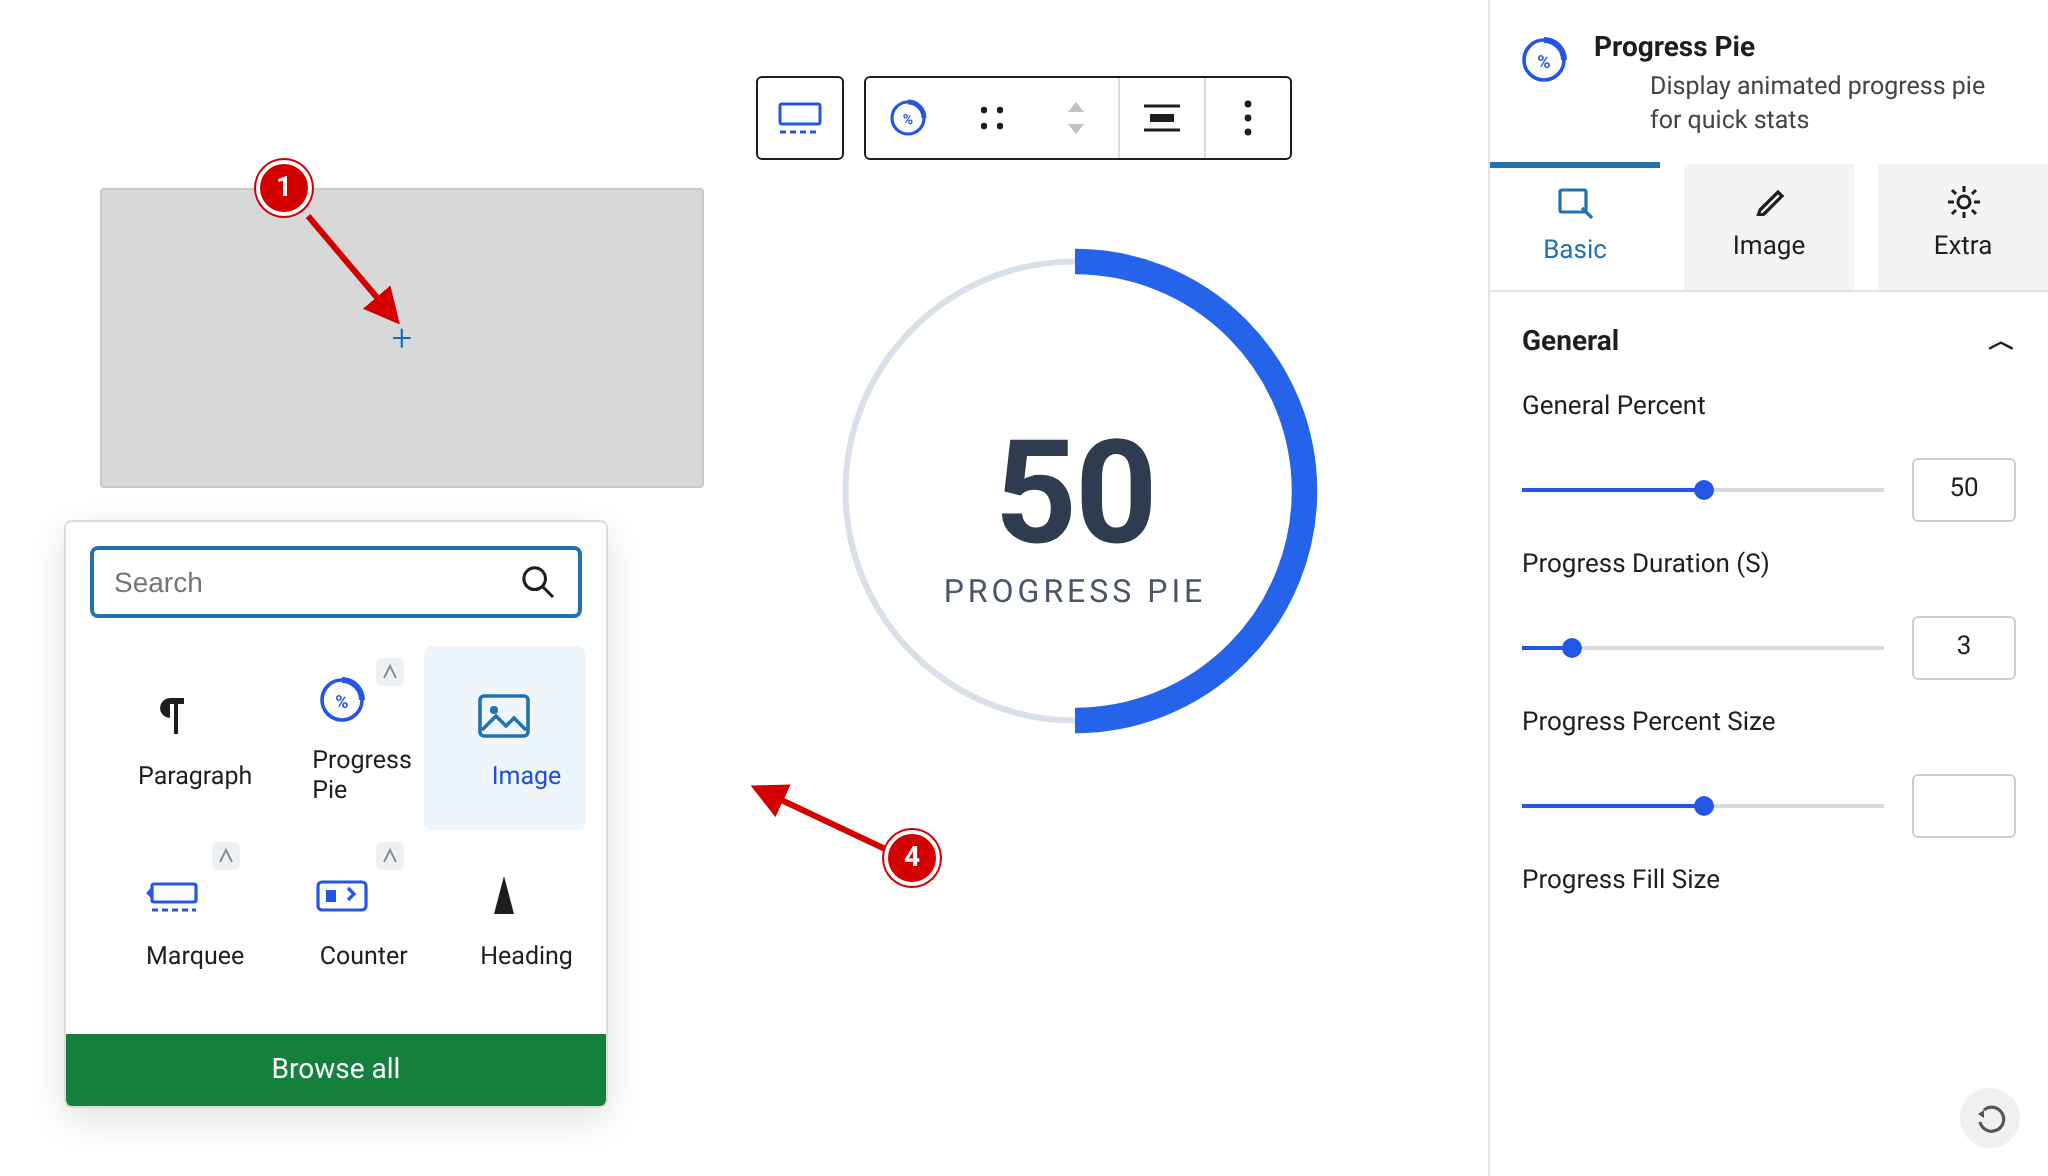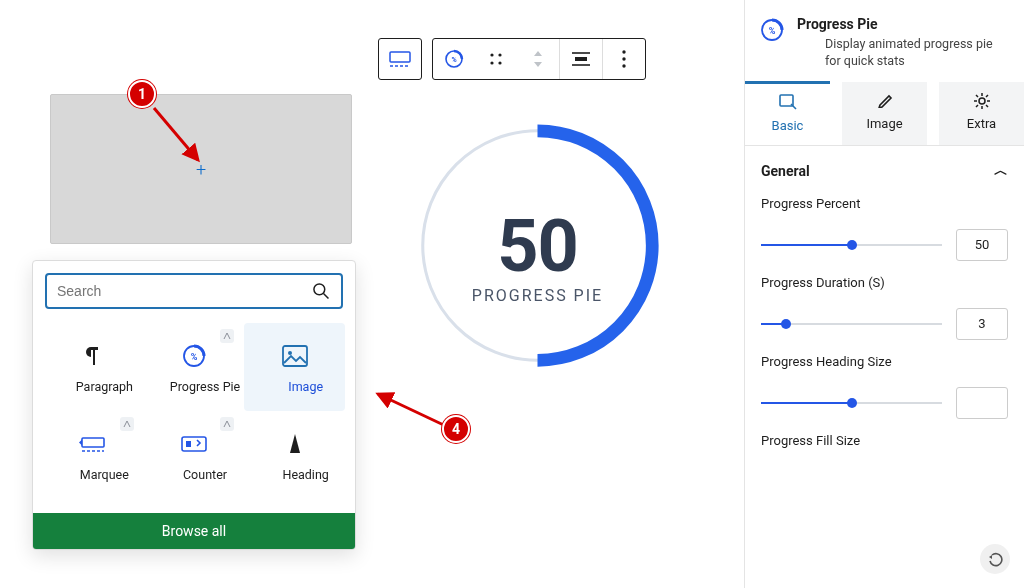--- a/index.html
+++ b/index.html
@@ -34,21 +34,21 @@
   }
   .badge1 { left: 128px; top: 80px; }
   .badge4 { left: 442px; top: 415px; }
 
   
   .arrow { position: absolute; }
   .arrow svg { display: block; }
 
   
   .inserter {
-    position: absolute; left: 32px; top: 260px; width: 324px; background: #fff;
+    position: absolute; left: 32px; top: 260px; width: 272px; background: #fff;
     border: 1px solid #dcdcdc; border-radius: 4px;
     box-shadow: 0 6px 20px rgba(0,0,0,.12);
     overflow: hidden;
   }
   .inserter-search {
     margin: 12px; display: flex; align-items: center;
     border: 2px solid #2271b1; border-radius: 4px; padding: 6px 10px;
   }
   .inserter-search input {
     flex: 1; border: none; outline: none; font-size: 14px; color: #555;
@@ -348,21 +348,21 @@
       <span>Extra</span>
     </div>
   </div>
 
   <div class="section-head">
     <span>General</span>
     <span class="chev">︿</span>
   </div>
 
   <div class="field">
-    <span class="field-label">Progress Percent</span>
+    <span class="field-label">General Percent</span>
     <div class="slider-row">
       <div class="slider">
         <div class="track-bg"></div>
           <div class="track-fill" style="width:50%"></div>
           <div class="thumb" style="left:50%"></div>
       </div>
       <div class="num-box">50</div>
     </div>
   </div>
 
@@ -372,21 +372,21 @@
       <div class="slider">
         <div class="track-bg"></div>
           <div class="track-fill" style="width:14%"></div>
           <div class="thumb" style="left:14%"></div>
       </div>
       <div class="num-box">3</div>
     </div>
   </div>
 
   <div class="field">
-    <span class="field-label">Progress Heading Size</span>
+    <span class="field-label">Progress Percent Size</span>
     <div class="slider-row">
       <div class="slider">
         <div class="track-bg"></div>
           <div class="track-fill" style="width:50%"></div>
           <div class="thumb" style="left:50%"></div>
       </div>
       <div class="num-box"></div>
     </div>
   </div>
 

